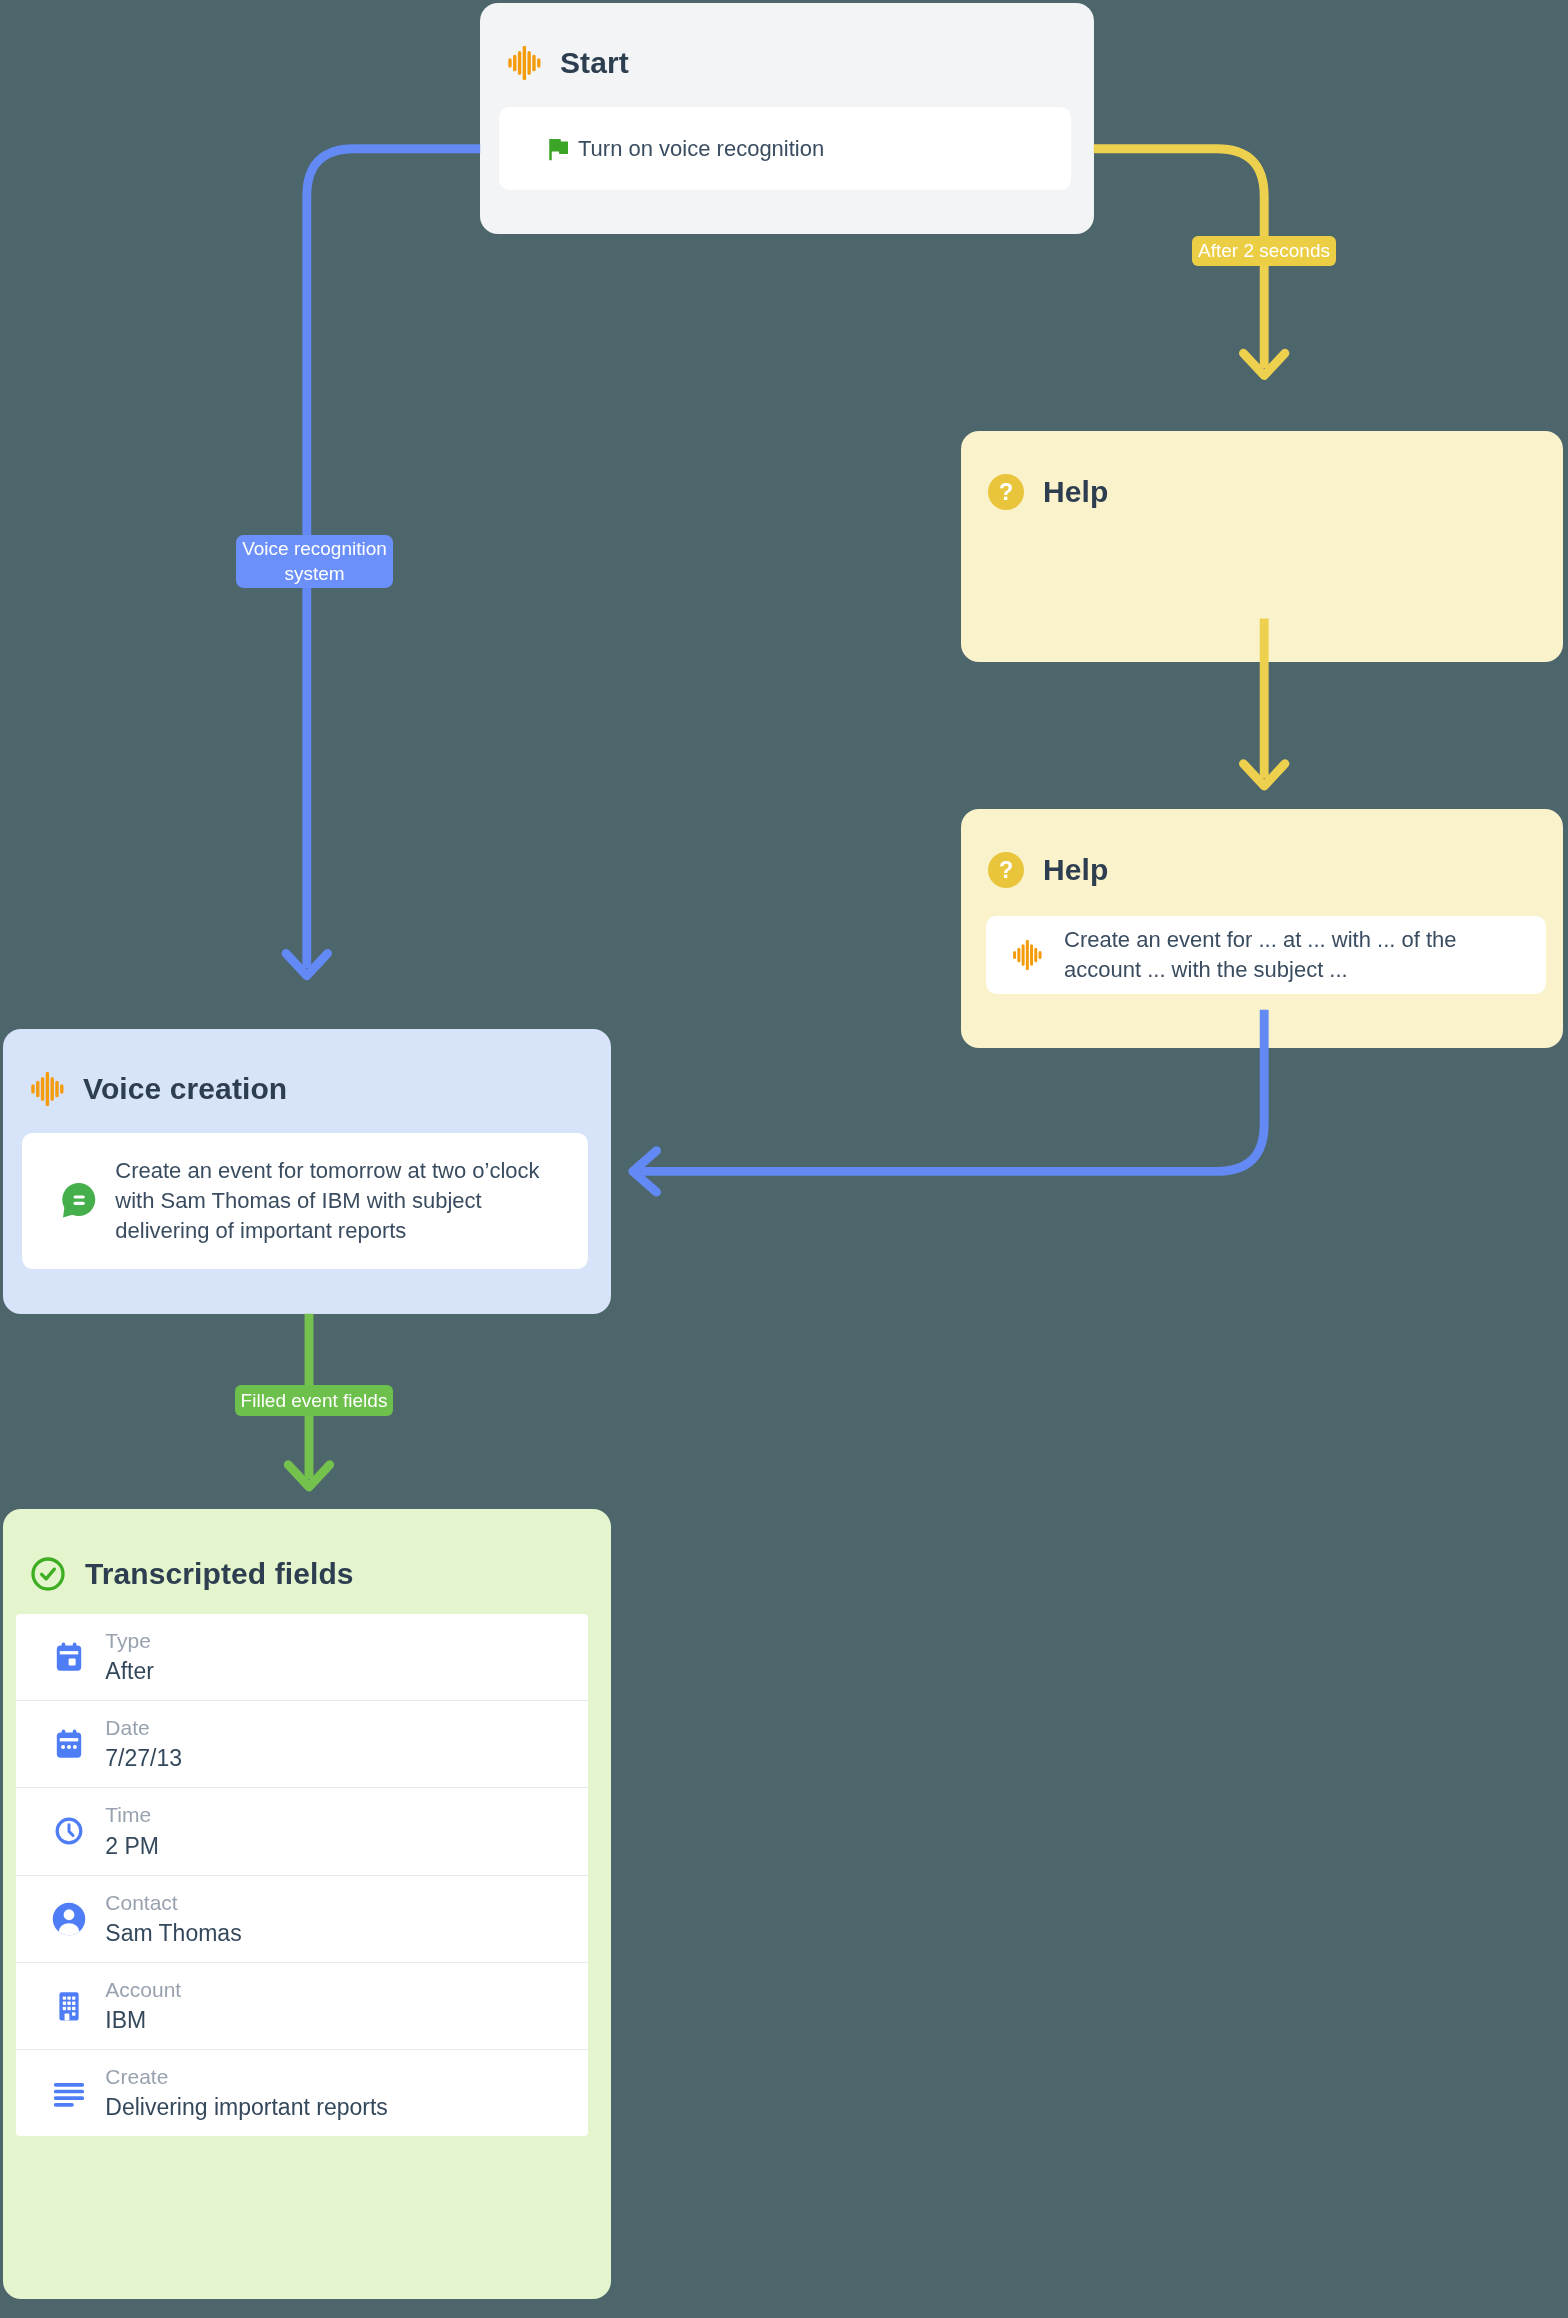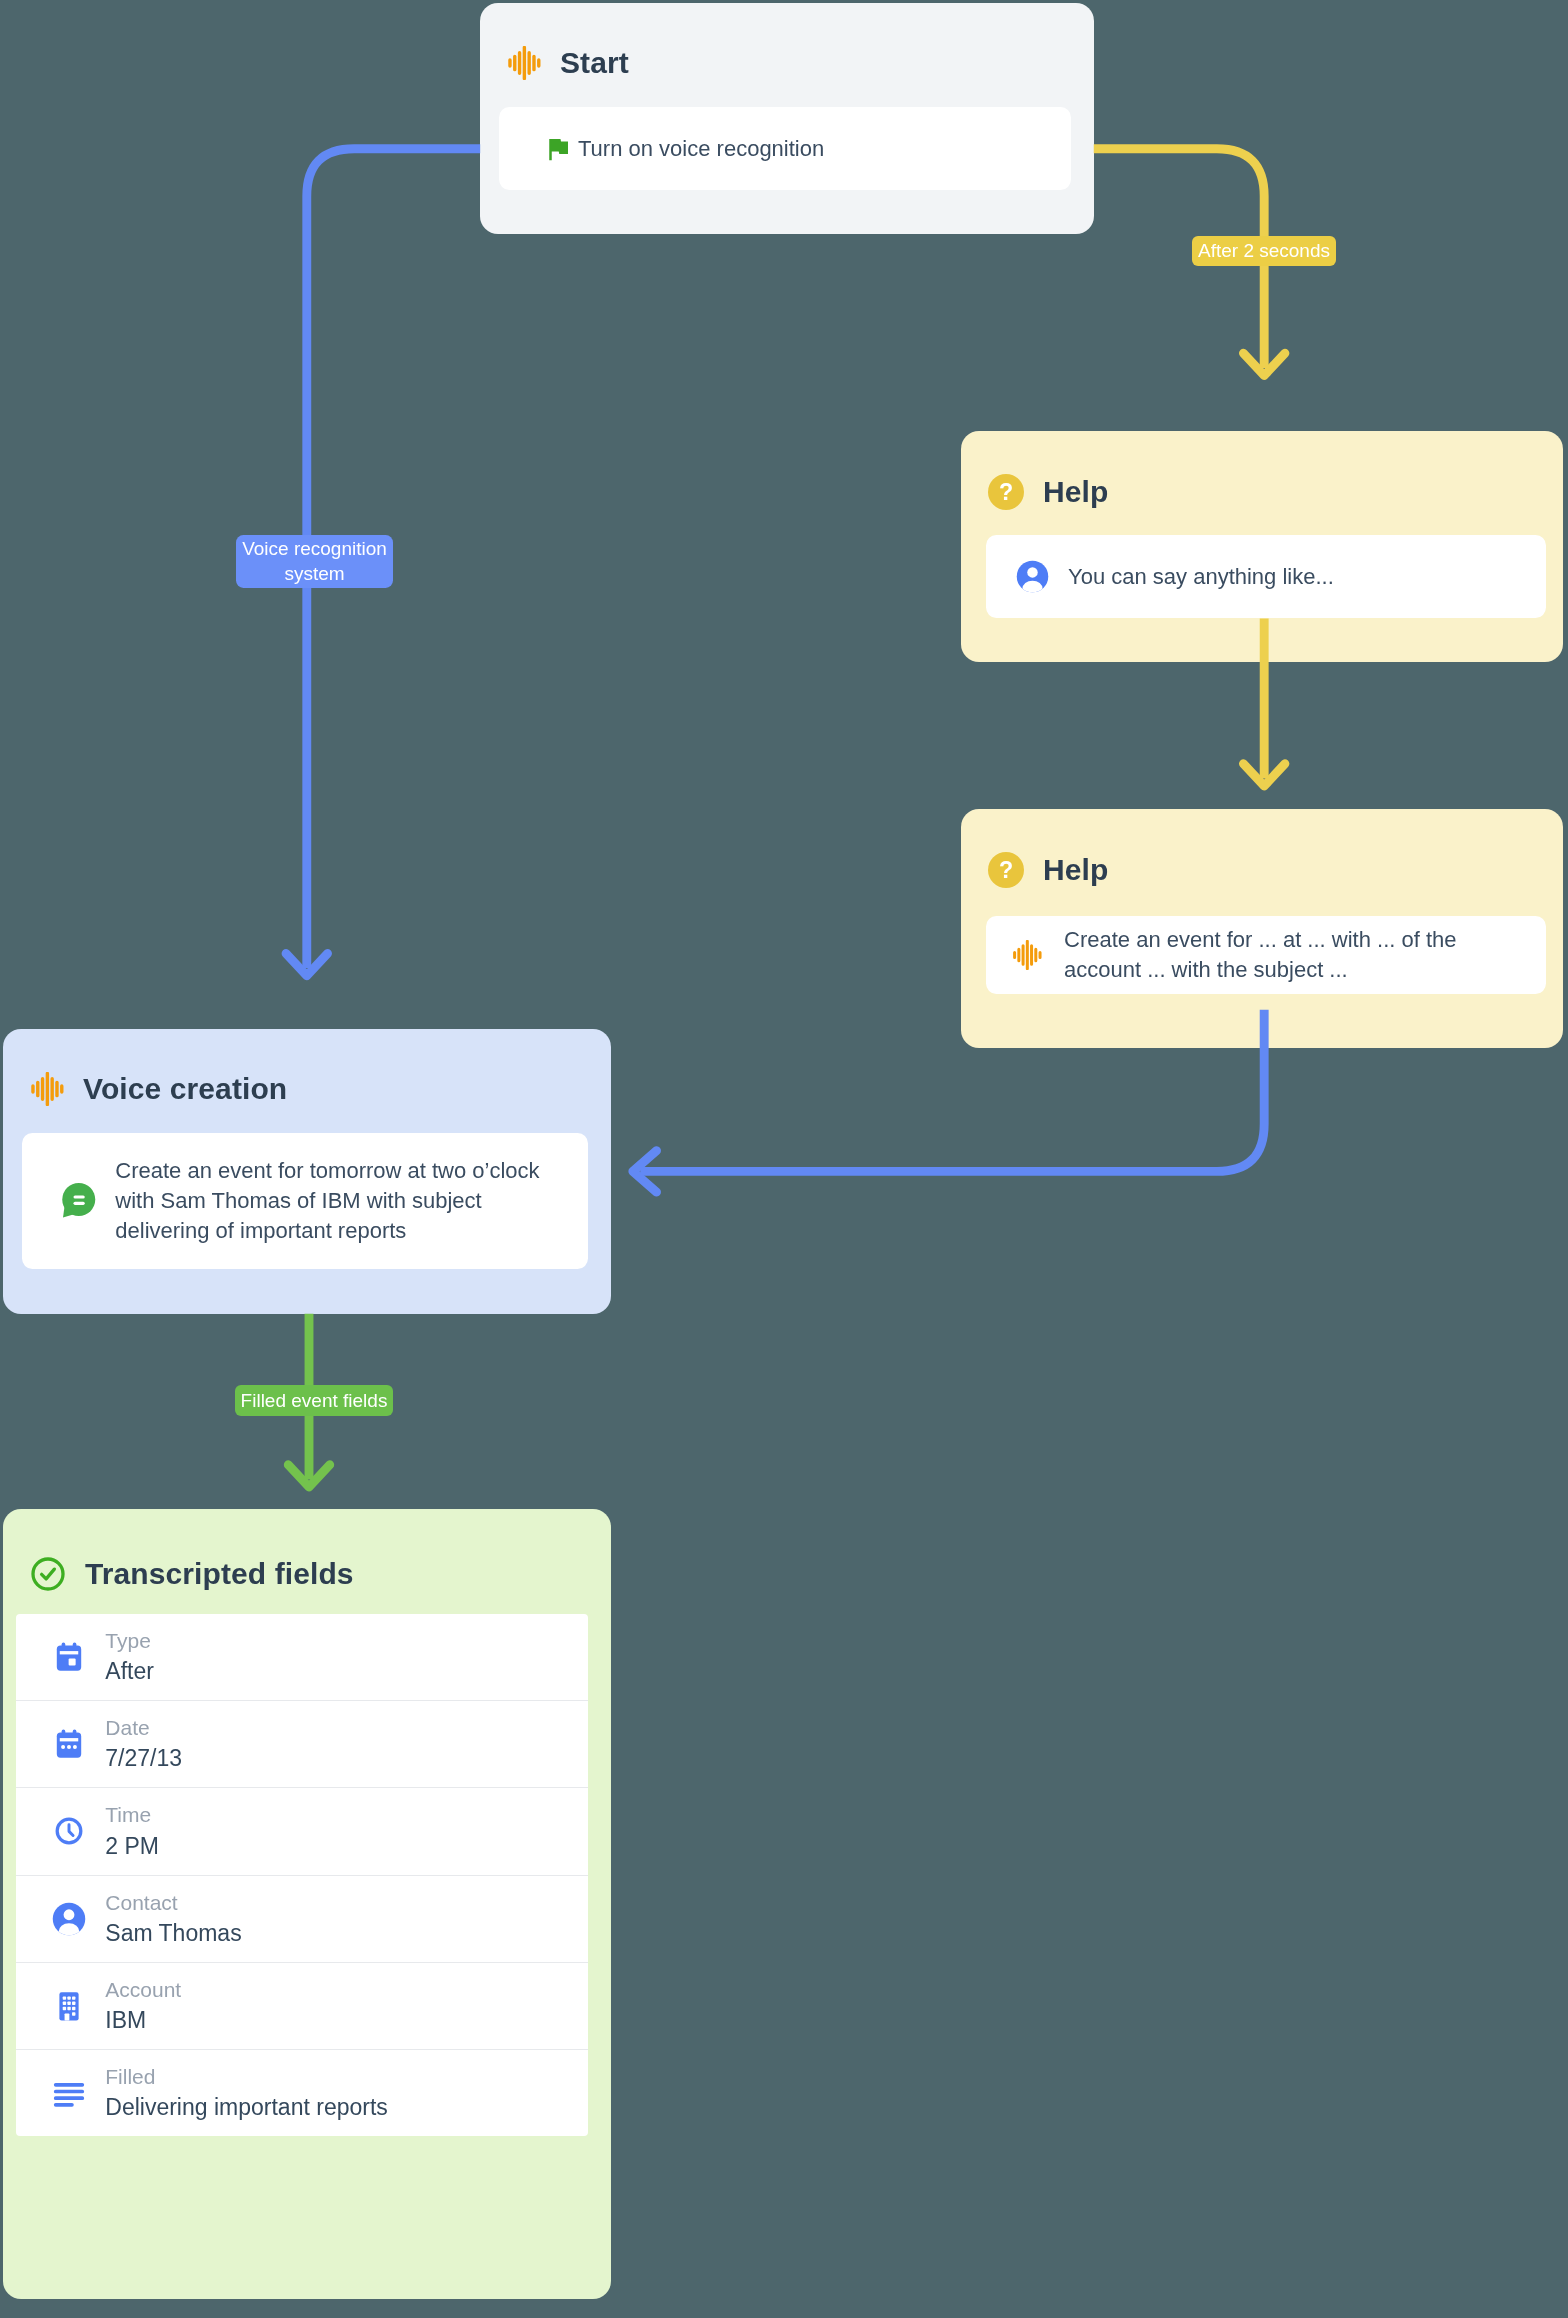--- a/index.html
+++ b/index.html
@@ -160,26 +160,20 @@
     </div>
   </div>
 
   <div class="card" id="node-help-1">
     <div class="card-header">
       <svg class="icn" width="36" height="36" viewBox="0 0 48 48">
           <use href="#i-question"></use>
         </svg>
       <div class="card-title">Help</div>
     </div>
-    <div class="msg">
-      <svg class="icn" width="33" height="33" viewBox="0 0 44 44">
-          <use href="#i-person"></use>
-        </svg>
-      <div class="msg-text">You can say anything like...</div>
-    </div>
   </div>
 
   <div class="card" id="node-help-2">
     <div class="card-header">
       <svg class="icn" width="36" height="36" viewBox="0 0 48 48">
           <use href="#i-question"></use>
         </svg>
       <div class="card-title">Help</div>
     </div>
     <div class="msg">
@@ -265,21 +259,21 @@
           <div class="flabel">Account</div>
           <div class="fvalue">IBM</div>
         </div>
       </div>
 
       <div class="frow">
         <svg class="icn" width="34" height="34" viewBox="0 0 46 46">
             <use href="#i-subject"></use>
           </svg>
         <div>
-          <div class="flabel">Filled</div>
+          <div class="flabel">Create</div>
           <div class="fvalue">Delivering important reports</div>
         </div>
       </div>
 
     </div>
   </div>
 
 </div>
 
 

